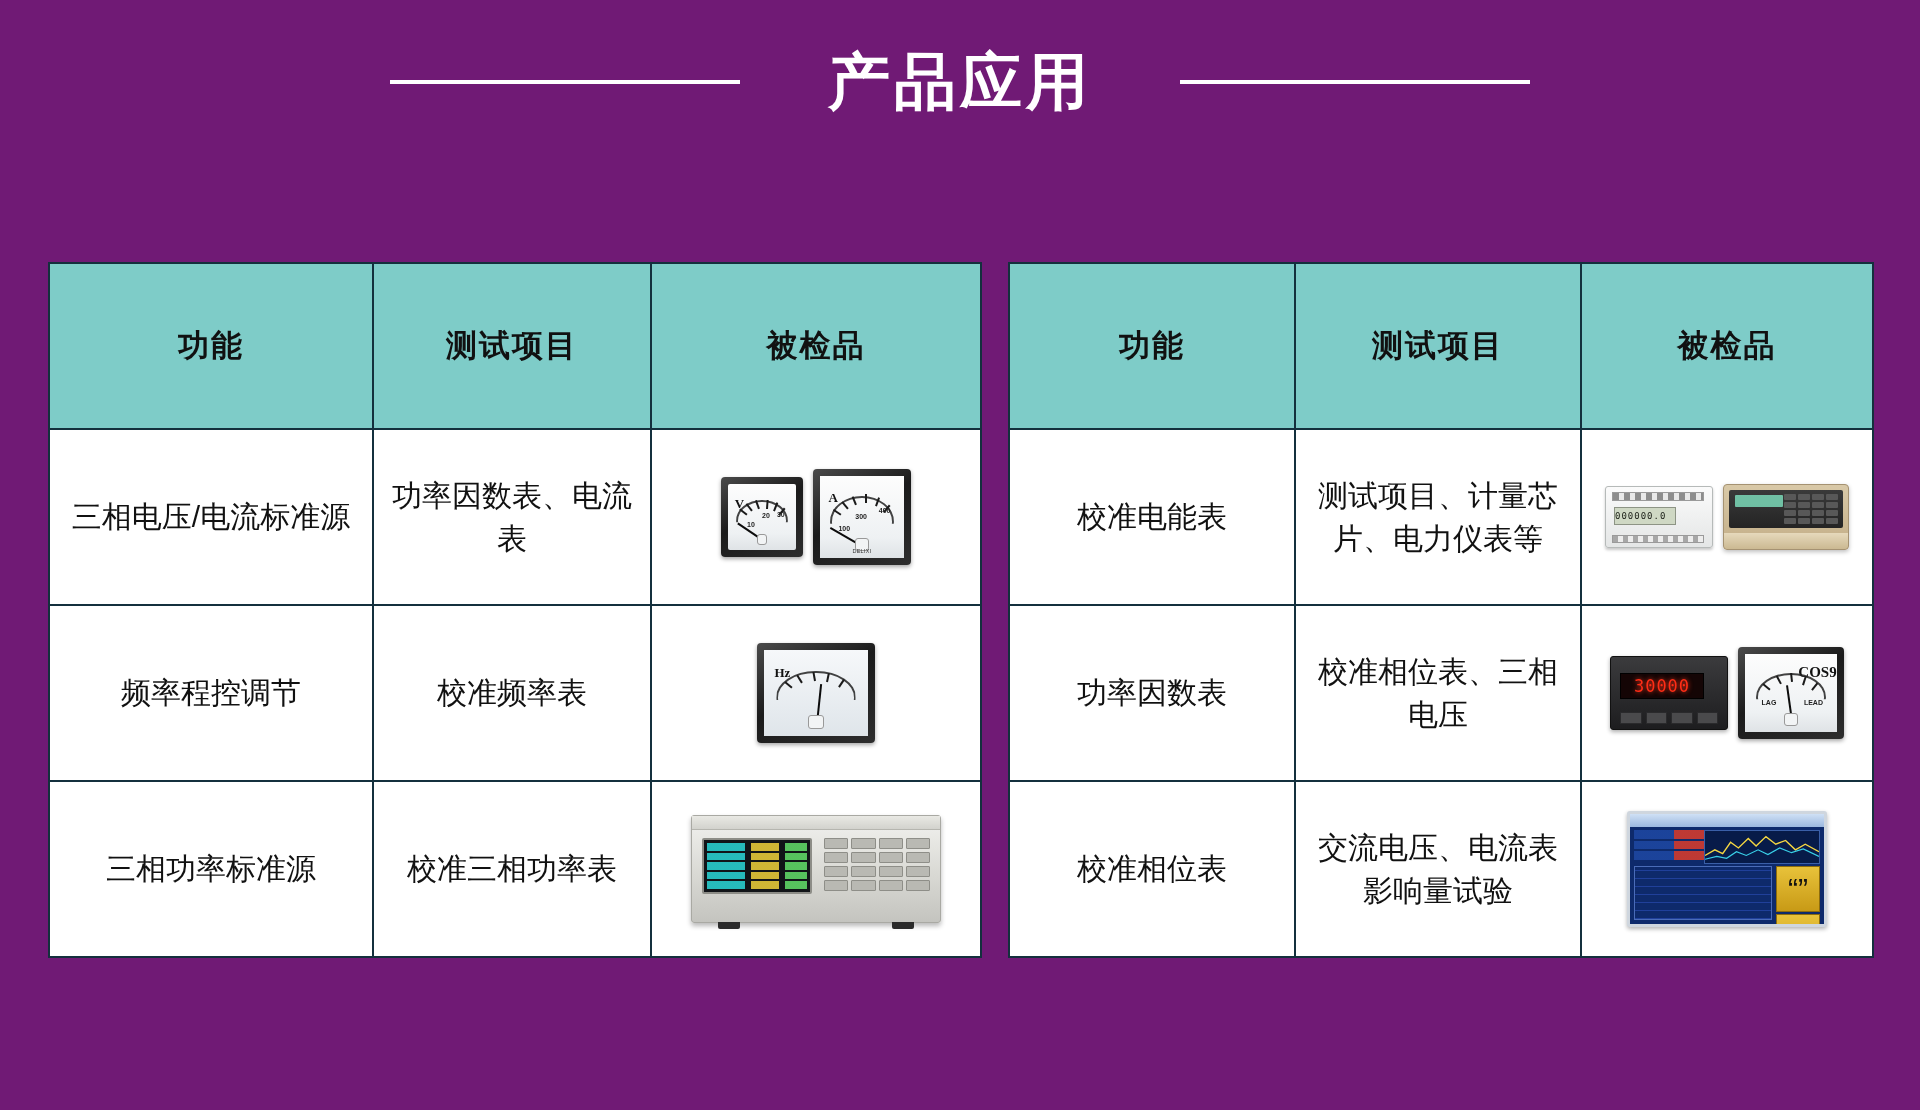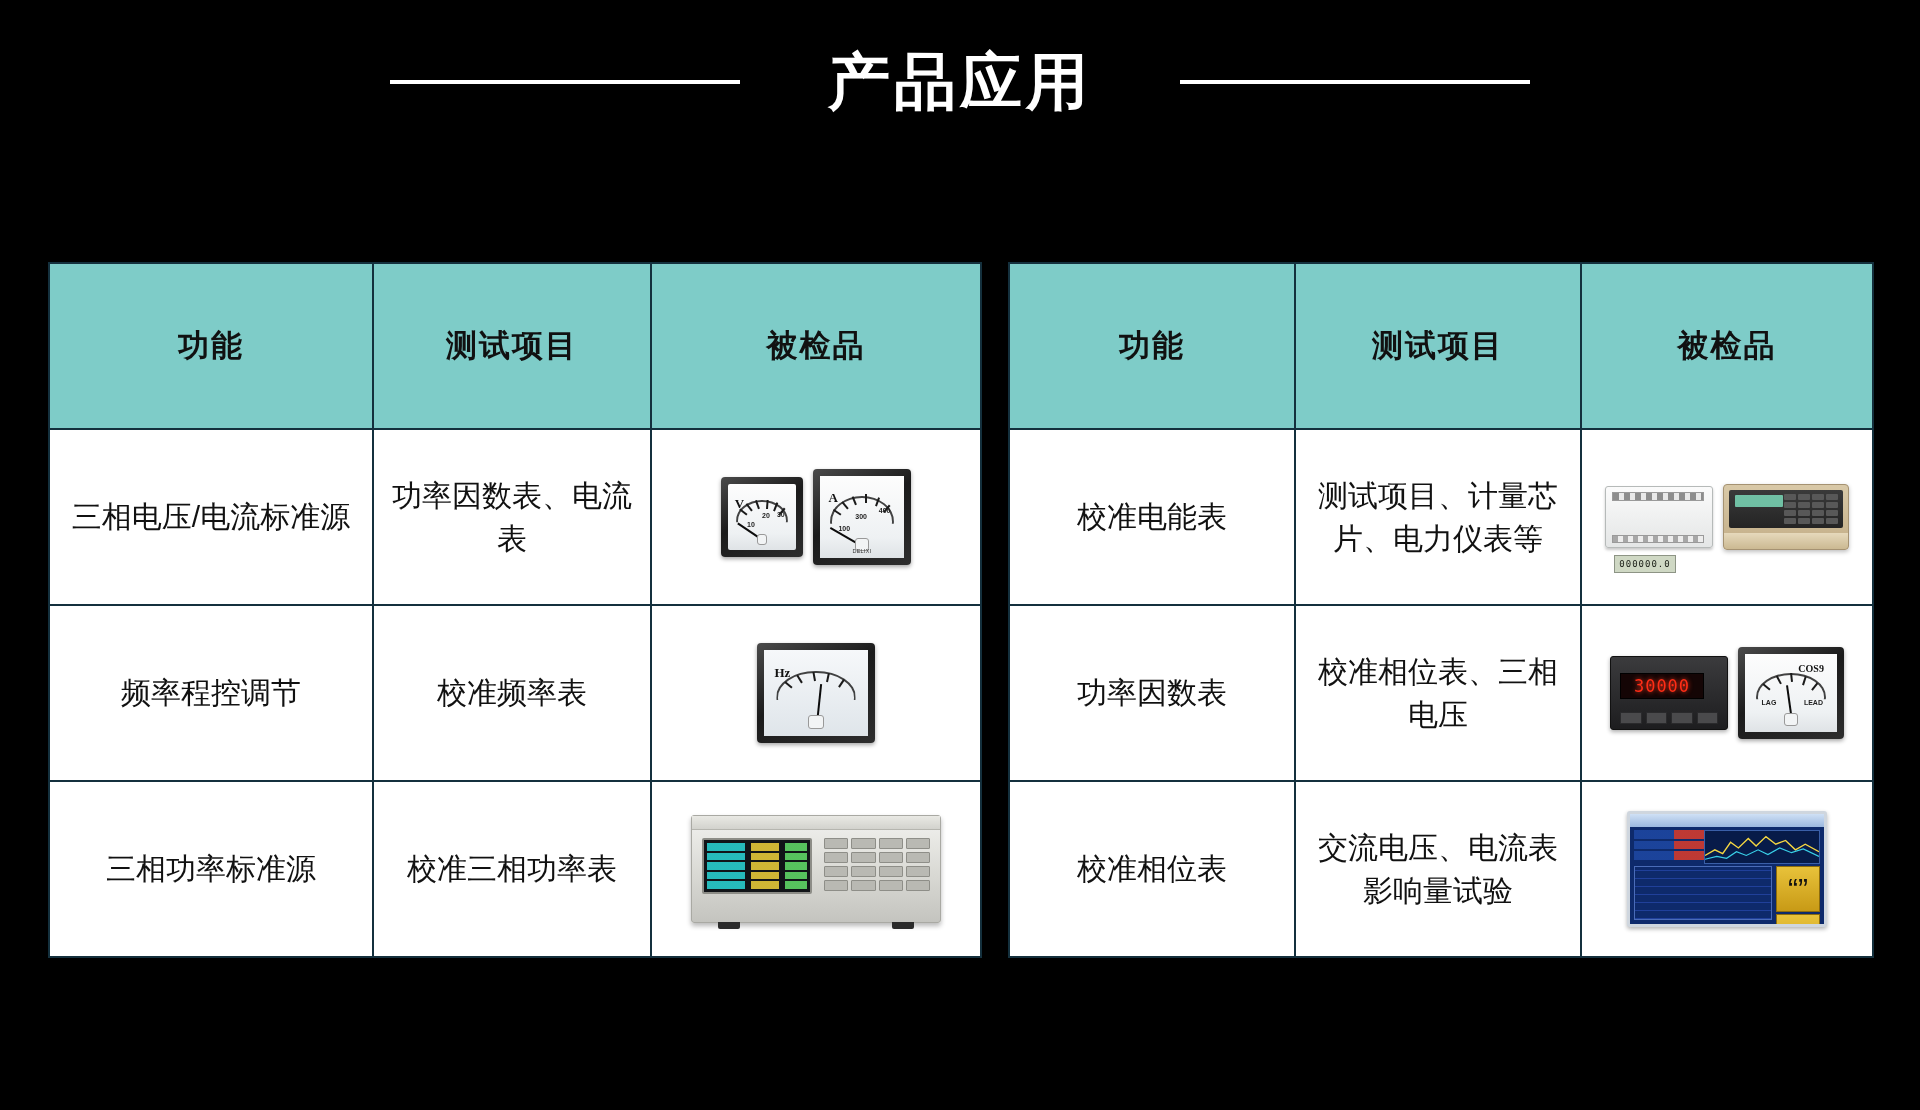--- a/index.html
+++ b/index.html
@@ -2,21 +2,21 @@
 <html><head>
 <meta charset="utf-8">
 <style>
   * { box-sizing: border-box; margin: 0; padding: 0; }
   html, body {
     width: 1920px; height: 1110px;
     background: #1F6AD4;
     font-family: "Liberation Sans", "DejaVu Sans", sans-serif;
     overflow: hidden;
   }
-  .page { position: relative; width: 1920px; height: 1110px; background: #000000; }
+  .page { position: relative; width: 1920px; height: 1110px; background: #701a75; }
 
   
   .title-row {
     position: absolute; left: 0; top: 48px; width: 1920px;
     display: flex; align-items: center; justify-content: center; gap: 0;
   }
   .title-rule {
     height: 4px; background: #ffffff; width: 350px;
   }
   .title-rule.left  { margin-right: 88px; }
@@ -182,22 +182,22 @@
   
   .dinmeter {
     position: relative; width: 108px; height: 62px; flex: 0 0 auto;
     background: linear-gradient(180deg,#fbfbfb 0%, #e4e6e6 100%);
     border: 1px solid #b6bab9; border-radius: 3px;
     box-shadow: 0 2px 3px rgba(0,0,0,.22);
   }
   .dinmeter .lcd {
     position: absolute; left: 8px; top: 20px; width: 62px; height: 18px;
     background: #cfd8c4; border: 1px solid #8d9485;
-    font-size: 9px; color: #20241c; text-align: center; line-height: 17px;
-    letter-spacing: 1px; font-family: "DejaVu Sans Mono", monospace; margin-top: 48px;
+    font-size: 9px; color: #20241c; text-align: left; line-height: 17px;
+    letter-spacing: 1px; font-family: "DejaVu Sans Mono", monospace;
   }
   .dinmeter .terms {
     position: absolute; left: 6px; top: 5px; width: 92px; height: 9px;
     background: repeating-linear-gradient(90deg,#8d8d8d 0 6px,#e9e9e9 6px 11px);
     border: 1px solid #9a9a9a;
   }
   .dinmeter .bott {
     position: absolute; left: 6px; bottom: 4px; width: 92px; height: 8px;
     background: repeating-linear-gradient(90deg,#a7a7a7 0 5px,#ededed 5px 10px);
     border: 1px solid #9a9a9a;
@@ -518,21 +518,21 @@
                   <span class="dz">30000</span>
                   <span class="btm">
                       <i></i>
                       <i></i>
                       <i></i>
                       <i></i>
                     </span>
                 </div>
                 <div class="meter m-cos">
                   <div class="dial">
-                    <span class="unit" style="left:58%;top:10%;font-size:10px">COS9</span>
+                    <span class="unit" style="left:58%;top:10%;font-size:15px">COS9</span>
                     <span class="arc"></span>
                     <span class="tick" style="left:26%;top:34%;transform:rotate(-50deg)"></span>
                     <span class="tick" style="left:38%;top:27%;transform:rotate(-28deg)"></span>
                     <span class="tick" style="left:50%;top:24%;transform:rotate(-6deg)"></span>
                     <span class="tick" style="left:62%;top:28%;transform:rotate(18deg)"></span>
                     <span class="tick" style="left:72%;top:34%;transform:rotate(38deg)"></span>
                     <span class="sc" style="left:18%;top:56%">LAG</span>
                     <span class="sc" style="left:64%;top:56%">LEAD</span>
                     <span class="needle" style="transform:rotate(-8deg)"></span>
                     <span class="hub"></span>

